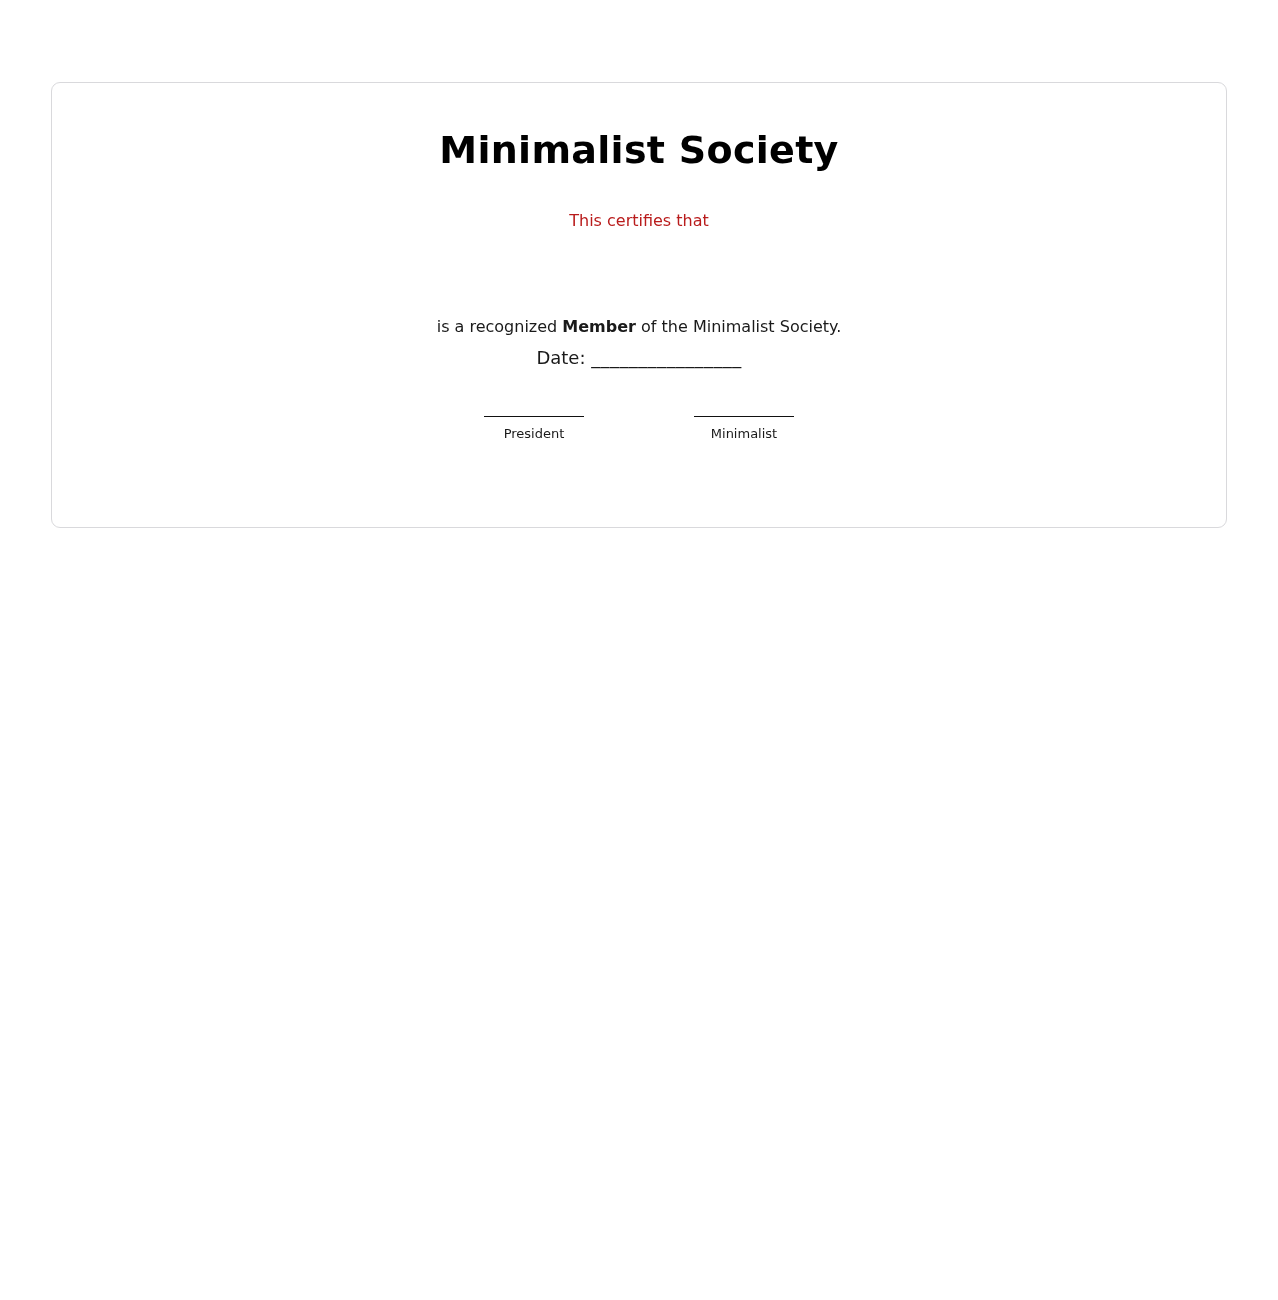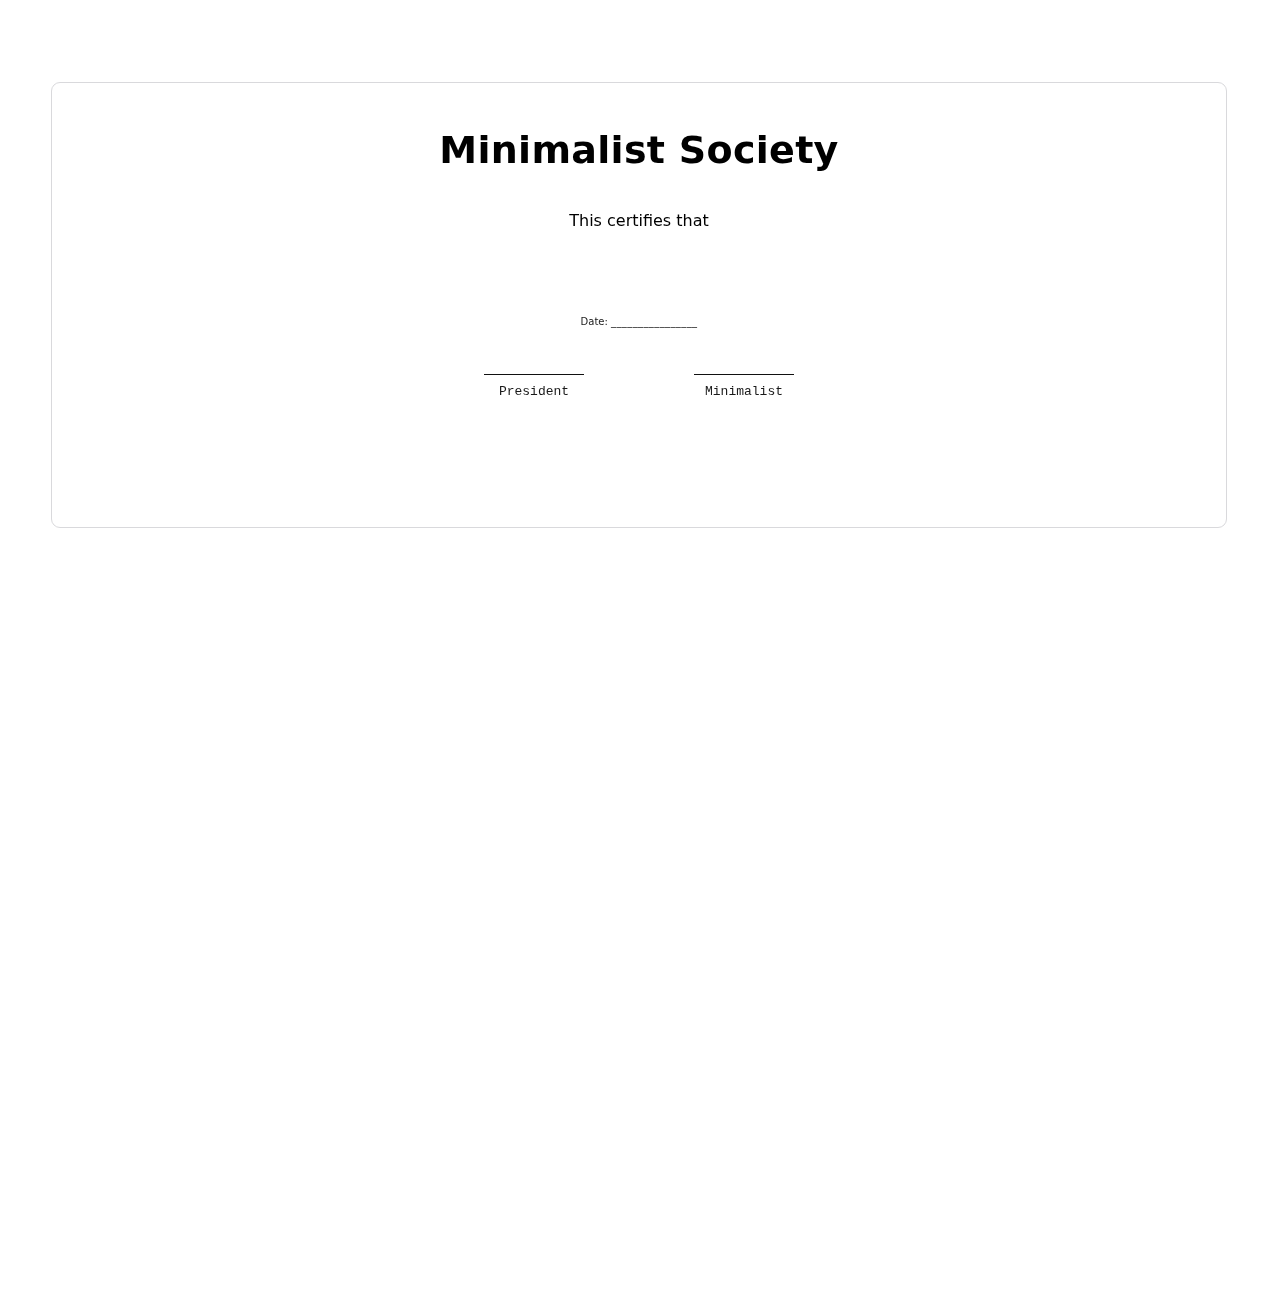--- a/index.html
+++ b/index.html
@@ -47,21 +47,21 @@
   .cert-subtitle {
     font-size: 15px;
     font-weight: 400;
     color: #2f2f2f;
     margin: 23px 0 0 0;
     line-height: 1.3;
   }
 
   .cert-intro {
     font-size: 16px;
-    color: #000000;
+    color: #b91c1c;
     margin: 38px 0 0 0;
     line-height: 1.3;
   }
 
   .recipient-name {
     display: block;
     font-size: 26px;
     font-weight: 600;
     color: #000000;
     min-height: 34px;
@@ -76,23 +76,23 @@
     font-size: 16px;
     color: #1a1a1a;
     margin: 26px 0 0 0;
     line-height: 1.3;
   }
   .cert-statement .role {
     font-weight: 700;
   }
 
   .cert-date {
-    font-size: 10px;
+    font-size: 18px;
     color: #1a1a1a;
-    margin: 24px 0 0 0;
+    margin: 8px 0 0 0;
     line-height: 1.3;
   }
   .cert-date .date-rule {
     letter-spacing: 0.4px;
   }
 
   .signature-row {
     display: flex;
     justify-content: center;
     align-items: flex-start;
@@ -111,37 +111,39 @@
     border-top: 1.6px solid #111111;
     margin: 0 auto;
   }
 
   .signature-label {
     display: block;
     font-size: 13px;
     color: #1a1a1a;
     margin-top: 9px;
     line-height: 1.3;
-    font-family: Liberation Mono, monospace;
   }
 </style>
 </head>
 <body>
 
 <div class="page">
 
   <div class="certificate-card">
 
     <h1 class="cert-title">Minimalist Society</h1>
 
 
     <p class="cert-intro">This certifies that</p>
 
     <span class="recipient-name"></span>
 
+    <p class="cert-statement">
+      <span>is a recognized </span><span class="role">Member</span><span> of the Minimalist Society.</span>
+    </p>
 
     <p class="cert-date">
       <span>Date:</span>
       <span class="date-rule">________________</span>
     </p>
 
     <div class="signature-row">
 
       <div class="signature-block">
         <div class="signature-line"></div>

